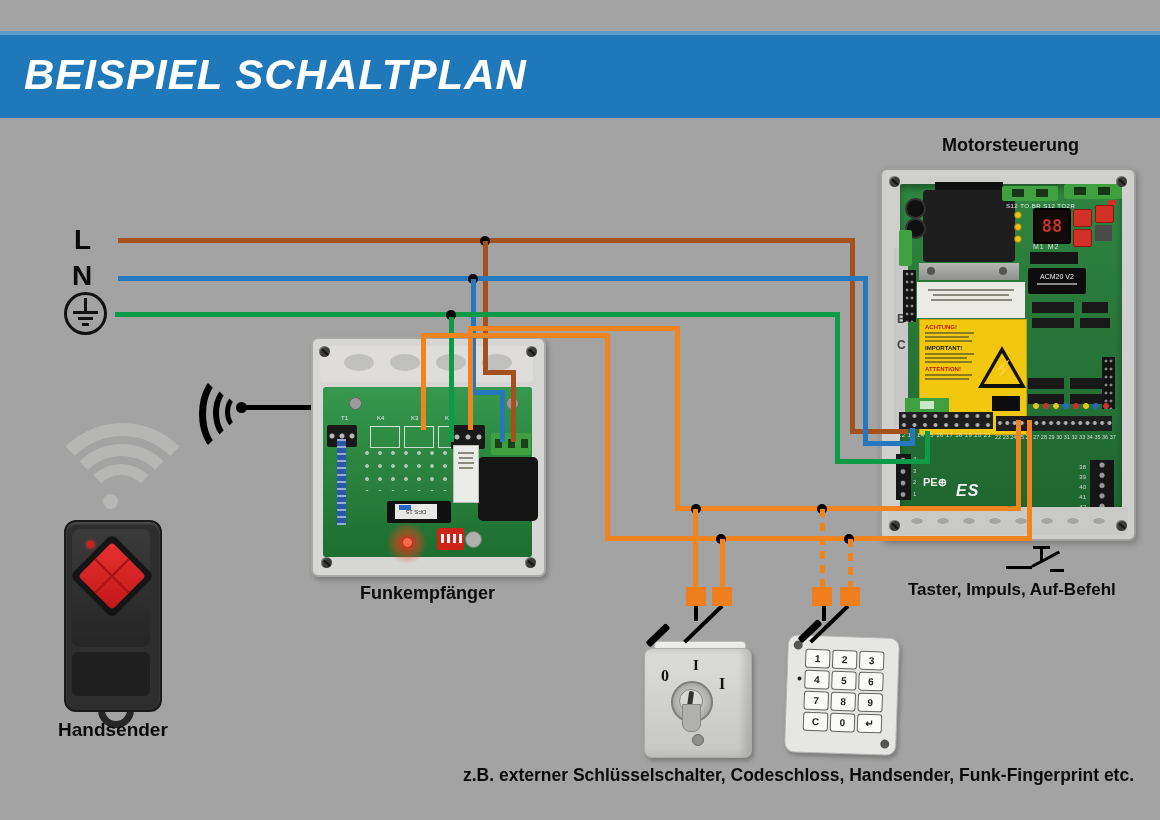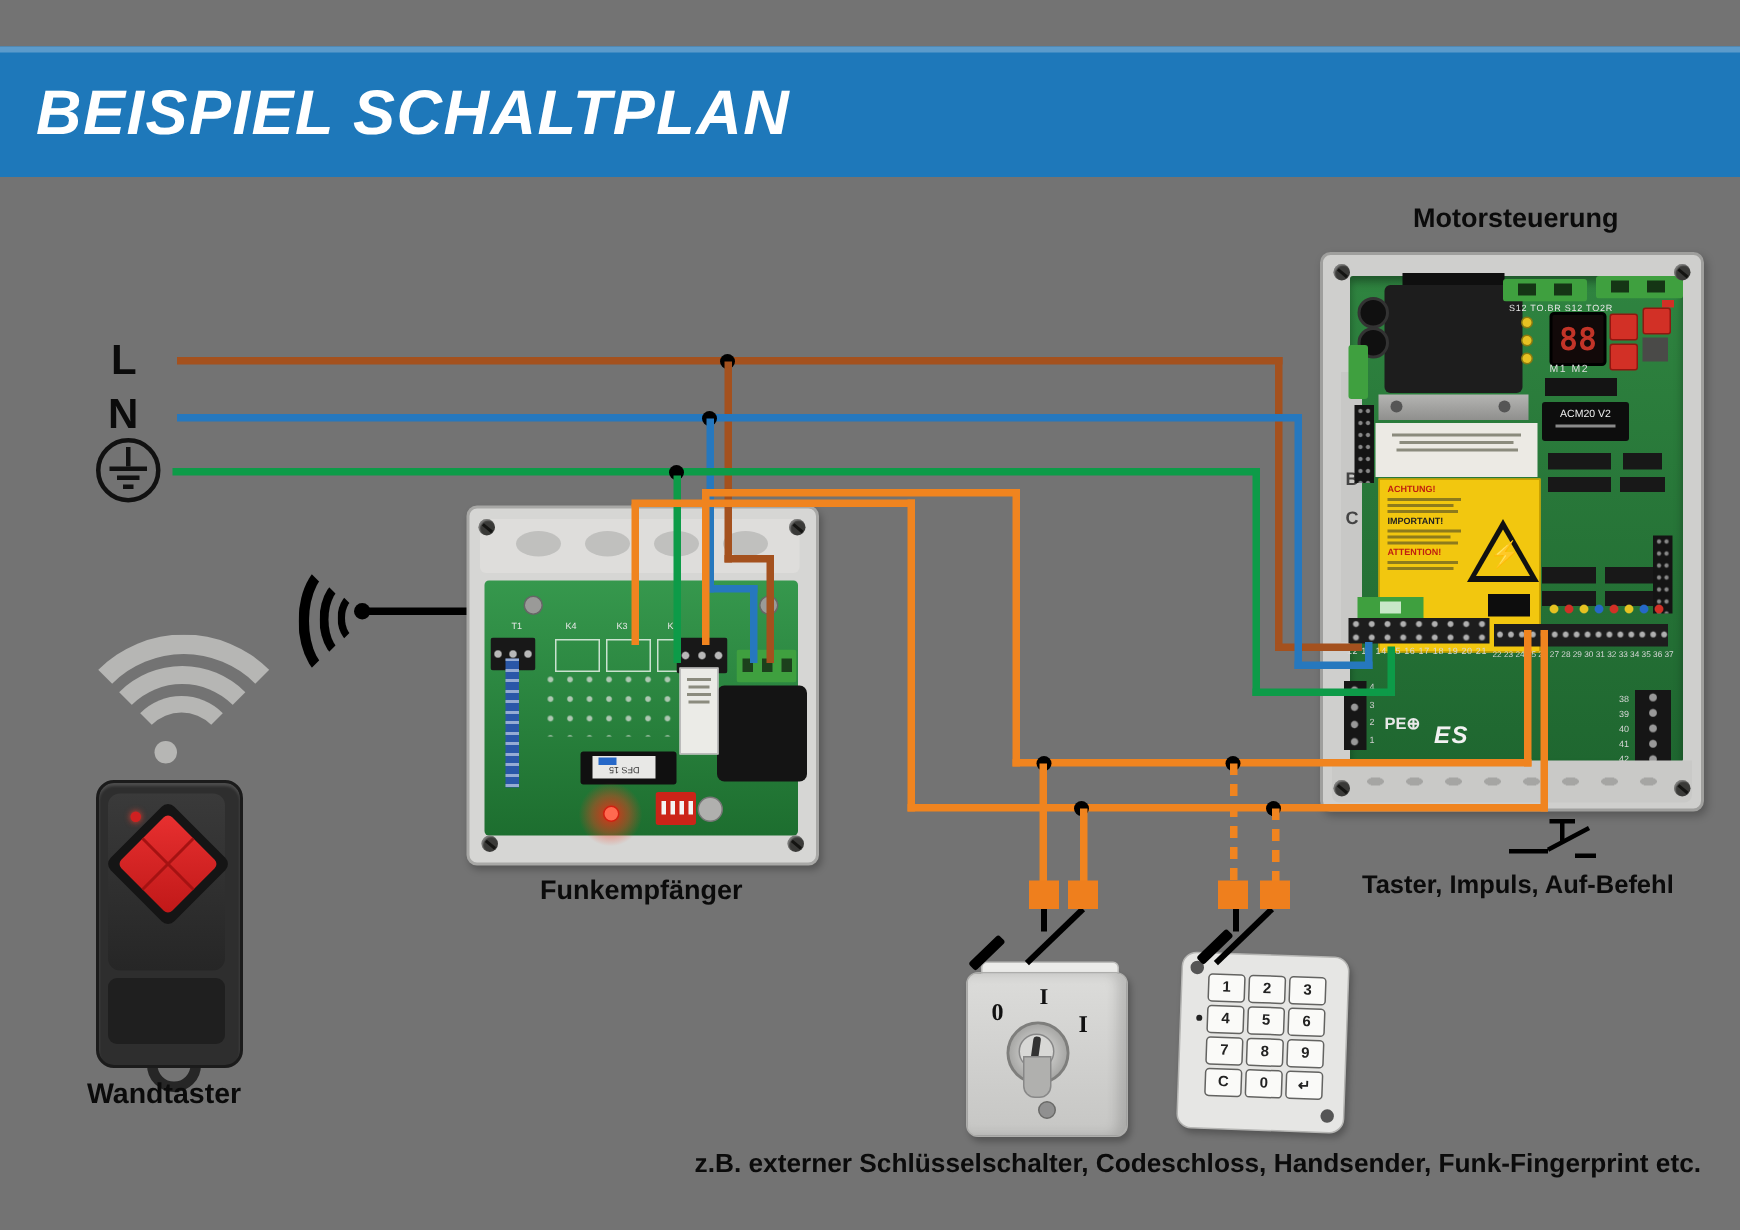--- a/index.html
+++ b/index.html
@@ -1,16 +1,16 @@
 <!DOCTYPE html>
 <html><head>
 <meta charset="utf-8">
 <style>
   html,body{margin:0;padding:0;background:#ffffff;}
-  #stage{position:relative;width:1160px;height:820px;background:#737373;overflow:hidden;
+  #stage{position:relative;width:1160px;height:820px;background:#a3a3a3;overflow:hidden;
          font-family:"Liberation Sans",sans-serif;color:#111;}
   .abs{position:absolute;}
   .wire{position:absolute;}
   .c-brown{background:#A4511E;}
   .c-blue{background:#2678BE;}
   .c-green{background:#0D9B48;}
   .c-orange{background:#F0841F;}
   .dash-v{background:repeating-linear-gradient(to bottom,#F0841F 0 8px,transparent 8px 14px);}
   .dot{position:absolute;width:10px;height:10px;border-radius:50%;background:#000;}
   .oterm{position:absolute;width:20px;height:19px;background:#EF7F1D;}
@@ -47,21 +47,21 @@
       <div class="abs" style="left:6px;top:7px;width:78px;height:118px;background:linear-gradient(#3a3a3a,#262626);border-radius:8px;"></div>
       <div class="abs" style="left:21px;top:19px;width:7px;height:7px;border-radius:50%;background:#d02020;box-shadow:0 0 4px #f04030;"></div>
       <div class="abs" style="left:16px;top:24px;width:60px;height:60px;background:#151515;border-radius:6px;transform:rotate(45deg);"></div>
       <div class="abs" style="left:22px;top:30px;width:48px;height:48px;background:linear-gradient(135deg,#e83030,#c01818);border-radius:4px;transform:rotate(45deg);">
         <div class="abs" style="left:23px;top:0;width:2px;height:48px;background:#a51212;"></div>
         <div class="abs" style="left:0;top:23px;width:48px;height:2px;background:#a51212;"></div>
       </div>
       <div class="abs" style="left:6px;top:130px;width:78px;height:44px;background:#1f1f1f;border-radius:6px;"></div>
     </div>
   </div>
-  <div class="lbl" style="left:58px;top:719px;font-size:19px;">Wandtaster</div>
+  <div class="lbl" style="left:58px;top:719px;font-size:19px;">Handsender</div>
 
   <div class="abs" style="left:38px;top:418px;width:145px;height:100px;">
     <div class="abs" style="left:65px;top:76px;width:15px;height:15px;border-radius:50%;background:#b6b6b4;"></div>
     <div class="arcL" style="left:44px;top:46px;width:56px;height:56px;border-width:11px;border-top-color:#b6b6b4;"></div>
     <div class="arcL" style="left:24px;top:26px;width:95px;height:95px;border-width:12px;border-top-color:#b6b6b4;"></div>
     <div class="arcL" style="left:4px;top:5px;width:135px;height:135px;border-width:13px;border-top-color:#b6b6b4;"></div>
   </div>
 
   <div class="abs" style="left:195px;top:370px;width:150px;height:60px;">
     <div class="arcL" style="left:4px;top:4px;width:34px;height:66px;border-width:7px;border-left-color:#000;"></div>
@@ -172,21 +172,21 @@
 
     <div class="abs" style="left:120px;top:16px;width:56px;height:15px;background:#3fa03f;border-radius:2px;background-image:linear-gradient(#153515,#153515),linear-gradient(#153515,#153515);background-size:12px 8px;background-position:10px 3px,34px 3px;background-repeat:no-repeat;"></div>
     <div class="abs" style="left:182px;top:14px;width:58px;height:15px;background:#3fa03f;border-radius:2px;background-image:linear-gradient(#153515,#153515),linear-gradient(#153515,#153515);background-size:12px 8px;background-position:10px 3px,34px 3px;background-repeat:no-repeat;"></div>
     <div class="abs" style="left:124px;top:33px;font-size:6px;color:#e8e8e8;letter-spacing:.5px;">S12 TO.BR  S12 TO2R</div>
 
     <div class="abs" style="left:132px;top:41px;width:6px;height:6px;border-radius:50%;background:#e6c222;border:1px solid #8a7a10;"></div>
     <div class="abs" style="left:132px;top:53px;width:6px;height:6px;border-radius:50%;background:#e6c222;border:1px solid #8a7a10;"></div>
     <div class="abs" style="left:132px;top:65px;width:6px;height:6px;border-radius:50%;background:#e6c222;border:1px solid #8a7a10;"></div>
     <div class="abs" style="left:226px;top:30px;width:8px;height:5px;background:#d23026;"></div>
     <div class="abs" style="left:151px;top:38px;width:34px;height:32px;background:#120909;border:2px solid #000;border-radius:3px;display:flex;align-items:center;justify-content:center;">
-      <span style="font-family:'DejaVu Sans Mono',monospace;font-size:21px;font-weight:bold;color:#c23428;">88</span>
+      <span style="font-family:'DejaVu Sans Mono',monospace;font-size:17px;font-weight:bold;color:#c23428;">88</span>
     </div>
     <div class="abs" style="left:191px;top:39px;width:17px;height:16px;background:#d23026;border:1px solid #8f1710;border-radius:2px;"></div>
     <div class="abs" style="left:213px;top:35px;width:17px;height:16px;background:#d23026;border:1px solid #8f1710;border-radius:2px;"></div>
     <div class="abs" style="left:191px;top:59px;width:17px;height:16px;background:#d23026;border:1px solid #8f1710;border-radius:2px;"></div>
     <div class="abs" style="left:213px;top:55px;width:17px;height:16px;background:#4a4a48;"></div>
     <div class="abs" style="left:151px;top:73px;font-size:7px;color:#ddd;letter-spacing:1px;">M1   M2</div>
 
     <div class="abs" style="left:148px;top:82px;width:48px;height:12px;background:#141414;"></div>
     <div class="abs" style="left:146px;top:98px;width:58px;height:26px;background:#0d0d0d;border-radius:2px;">
       <div style="text-align:center;font-size:7px;color:#eee;margin-top:5px;">ACM20 V2</div>

